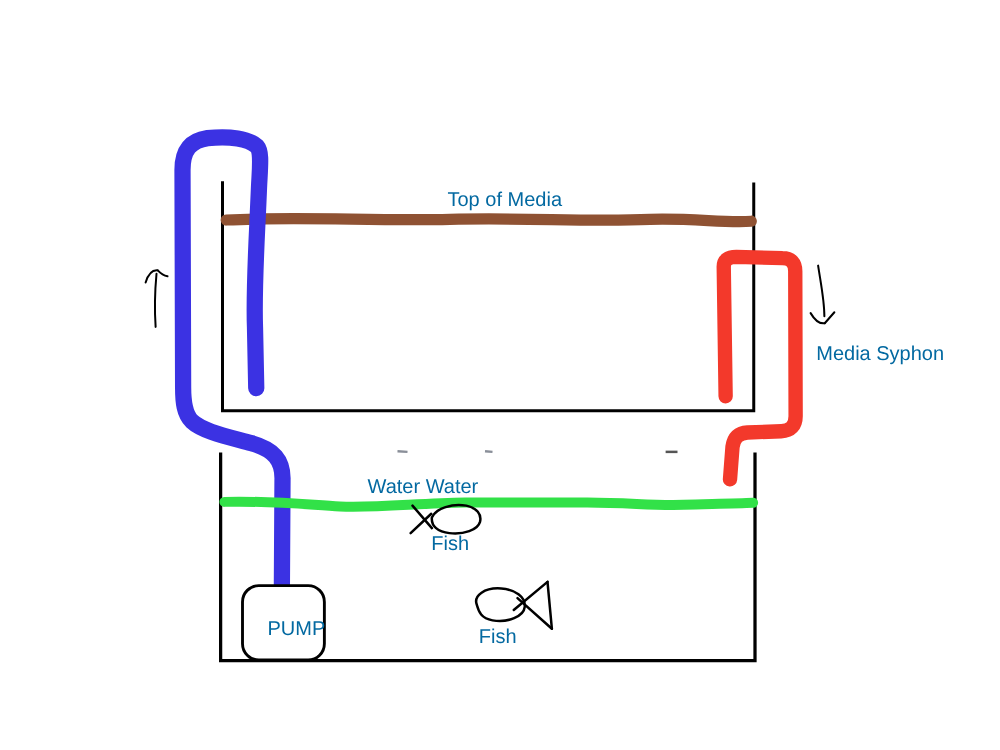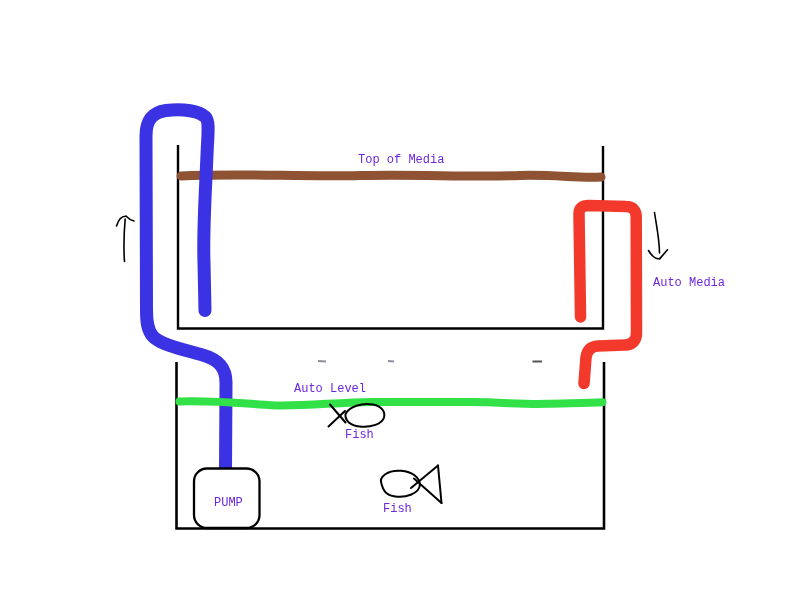--- a/index.html
+++ b/index.html
@@ -15,25 +15,25 @@
     overflow: hidden;
     font-family: "Liberation Sans", sans-serif;
   }
   .canvas svg {
     position: absolute;
     left: 0;
     top: 0;
   }
   .label {
     position: absolute;
-    color: #6d28d9;
-    font-size: 12px;
+    color: #0369a1;
+    font-size: 16px;
     line-height: 17px;
     white-space: nowrap;
-    font-family: Liberation Mono, monospace;
+    font-family: Liberation Sans, sans-serif;
   }
   .lbl-top-of-media { left: 358px; top: 152px; }
   .lbl-auto-syphon  { left: 653px; top: 275px; }
   .lbl-water-level  { left: 294px; top: 381px; }
   .lbl-fish-upper   { left: 345px; top: 427px; }
   .lbl-fish-lower   { left: 383px; top: 501px; }
   .lbl-pump         { left: 214px; top: 495px; }
 </style>
 </head>
 <body>
@@ -109,18 +109,18 @@
                C385 494.7 383 489.5 381.5 484 Z"></path>
       <path d="M411 488 L438 465.5"></path>
       <path d="M438 465.5 L441.5 503"></path>
       <path d="M441.5 503 L414 478.5"></path>
     </g>
 
     <rect x="194" y="468.5" width="65.5" height="59.5" rx="13" fill="#ffffff" stroke="var(--c-ink)" stroke-width="2.3"></rect>
   </svg>
 
   <div class="label lbl-top-of-media">Top of Media</div>
-  <div class="label lbl-auto-syphon">Auto Media</div>
-  <div class="label lbl-water-level">Auto Level</div>
+  <div class="label lbl-auto-syphon">Media Syphon</div>
+  <div class="label lbl-water-level">Water Water</div>
   <div class="label lbl-fish-upper">Fish</div>
   <div class="label lbl-fish-lower">Fish</div>
   <div class="label lbl-pump">PUMP</div>
 </div>
 
 </body></html>

